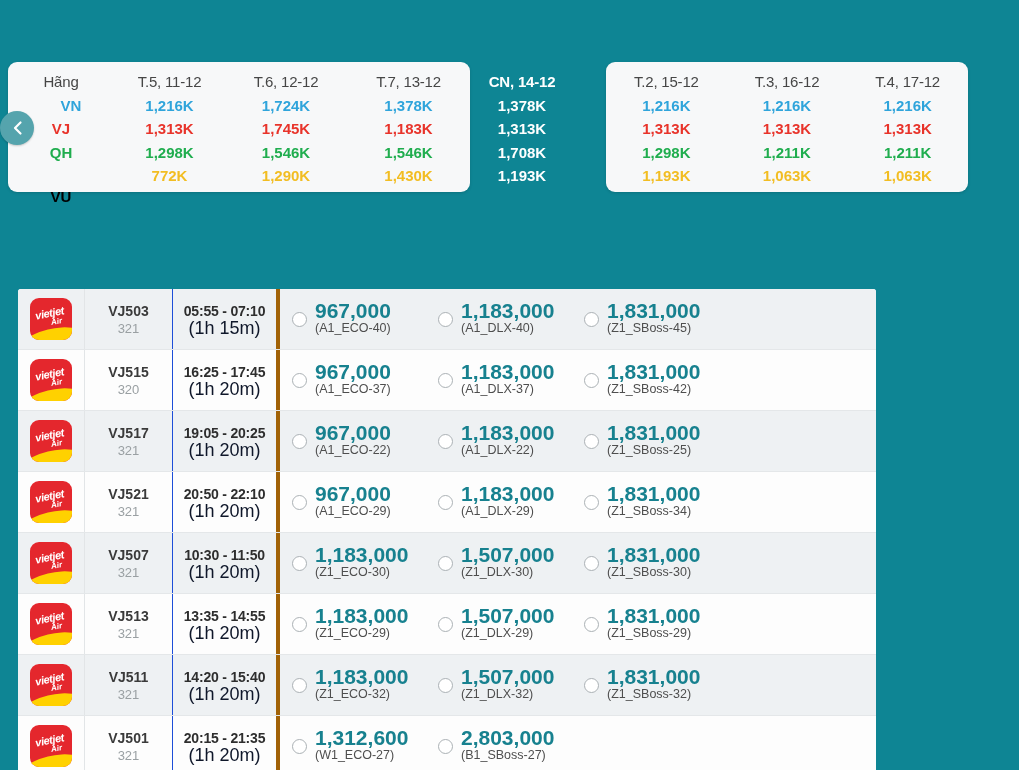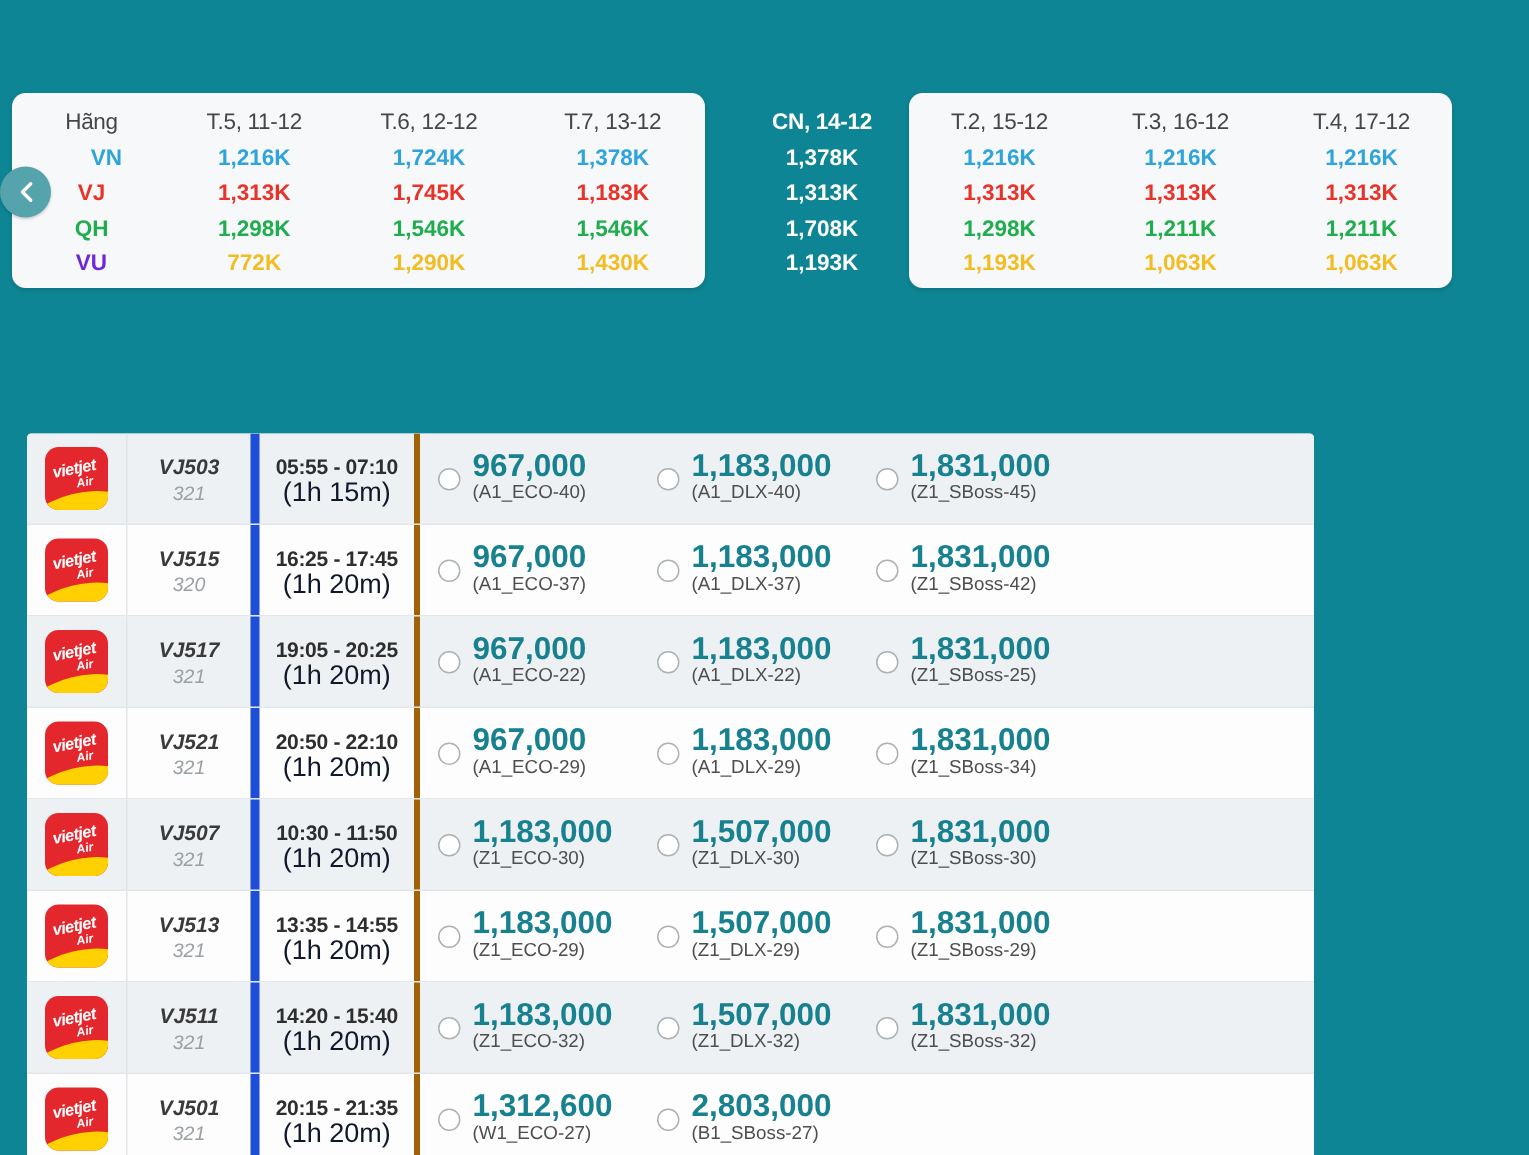--- a/index.html
+++ b/index.html
@@ -10,21 +10,21 @@
     font-family:"Liberation Sans", sans-serif;
   }
   
   .cal-card {
     position:absolute; top:62px; height:130px;
     background:#f7f8f9; border-radius:9px;
     box-shadow:0 1px 3px rgba(0,0,0,0.15);
     padding-top:8px;
   }
   #cal-left  { left:8px;   width:462px; display:grid; grid-template-columns:106px 111px 122px 123px; }
-  #cal-mid   { position:absolute; left:470px; top:62px; width:156px; height:130px; padding-top:8px; }
+  #cal-mid   { position:absolute; left:444px; top:62px; width:156px; height:130px; padding-top:8px; }
   #cal-right { left:606px; width:362px; display:grid; grid-template-columns:1fr 1fr 1fr; }
   .cal-col { display:flex; flex-direction:column; cursor:pointer; }
   .cal-cell { height:23.5px; line-height:23.5px; text-align:center; font-size:15px; white-space:nowrap; }
   .cal-header { color:#464646; font-weight:400; letter-spacing:-0.2px; }
   .cal-price { font-weight:700; }
   .cal-col.selected .cal-cell { color:#ffffff; font-weight:700; }
   
   #back-btn {
     position:absolute; left:0px; top:111px; width:34px; height:34px;
     border-radius:50%; background:#55a4ad; border:none; cursor:pointer;
@@ -33,21 +33,21 @@
   }
   
   #flight-card {
     position:absolute; left:18px; top:289px; width:858px;
     background:#fff; border-radius:3px 3px 0 0; overflow:hidden;
   }
   .frow { height:61px; display:flex; border-bottom:1px solid #e4e7e9; background:#fdfdfd; }
   .frow:nth-child(odd) { background:#eef1f3; }
   .cell-logo { width:67px; border-right:1px solid #e2e5e7; display:flex; align-items:center; justify-content:center; flex:none; }
   .cell { display:flex; flex-direction:column; align-items:center; justify-content:center; flex:none; }
-  .cell-flight { width:88px; border-right:6px solid #1d4ed8;font-style:italic; }
+  .cell-flight { width:88px; border-right:1px solid #1d4ed8; }
   .cell-time { width:107px; border-right:4px solid #a16207; }
   .flight-no { font-weight:700; font-size:14px; color:#3a3a3a; line-height:18px; }
   .aircraft  { font-size:13px; color:#9aa0a3; line-height:17px; }
   .time      { font-weight:700; font-size:14px; color:#2e2e2e; line-height:18px; letter-spacing:-0.2px; }
   .duration  { font-size:18px; color:#0f172a; line-height:17px; }
   .fares { flex:1; display:flex; align-items:center; padding-left:12px; }
   .fare  { width:146px; display:flex; align-items:center; cursor:pointer; }
   .radio {
     width:15px; height:15px; border:1.5px solid #abb1b5; border-radius:50%;
     background:#fff; margin-right:8px; flex:none; cursor:pointer;
@@ -63,21 +63,21 @@
 </style>
 </head>
 <body>
 
 <div id="cal-left" class="cal-card">
     <div class="cal-col">
       <div class="cal-cell cal-header">Hãng</div>
       <div class="cal-cell cal-price" style="color: rgb(47, 164, 219); padding-left: 20px;">VN</div>
       <div class="cal-cell cal-price" style="color: rgb(232, 51, 42);">VJ</div>
       <div class="cal-cell cal-price" style="color: rgb(31, 173, 78);">QH</div>
-      <div class="cal-cell cal-price" style="color: #6d28d9;">VU</div>
+      <div class="cal-cell cal-price" style="color: #000000; margin-top: 21px;">VU</div>
     </div>
     <div class="cal-col">
       <div class="cal-cell cal-header">T.5, 11-12</div>
       <div class="cal-cell cal-price" style="color: rgb(47, 164, 219);">1,216K</div>
       <div class="cal-cell cal-price" style="color: rgb(232, 51, 42);">1,313K</div>
       <div class="cal-cell cal-price" style="color: rgb(31, 173, 78);">1,298K</div>
       <div class="cal-cell cal-price" style="color: rgb(242, 189, 34);">772K</div>
     </div>
     <div class="cal-col">
       <div class="cal-cell cal-header">T.6, 12-12</div>

